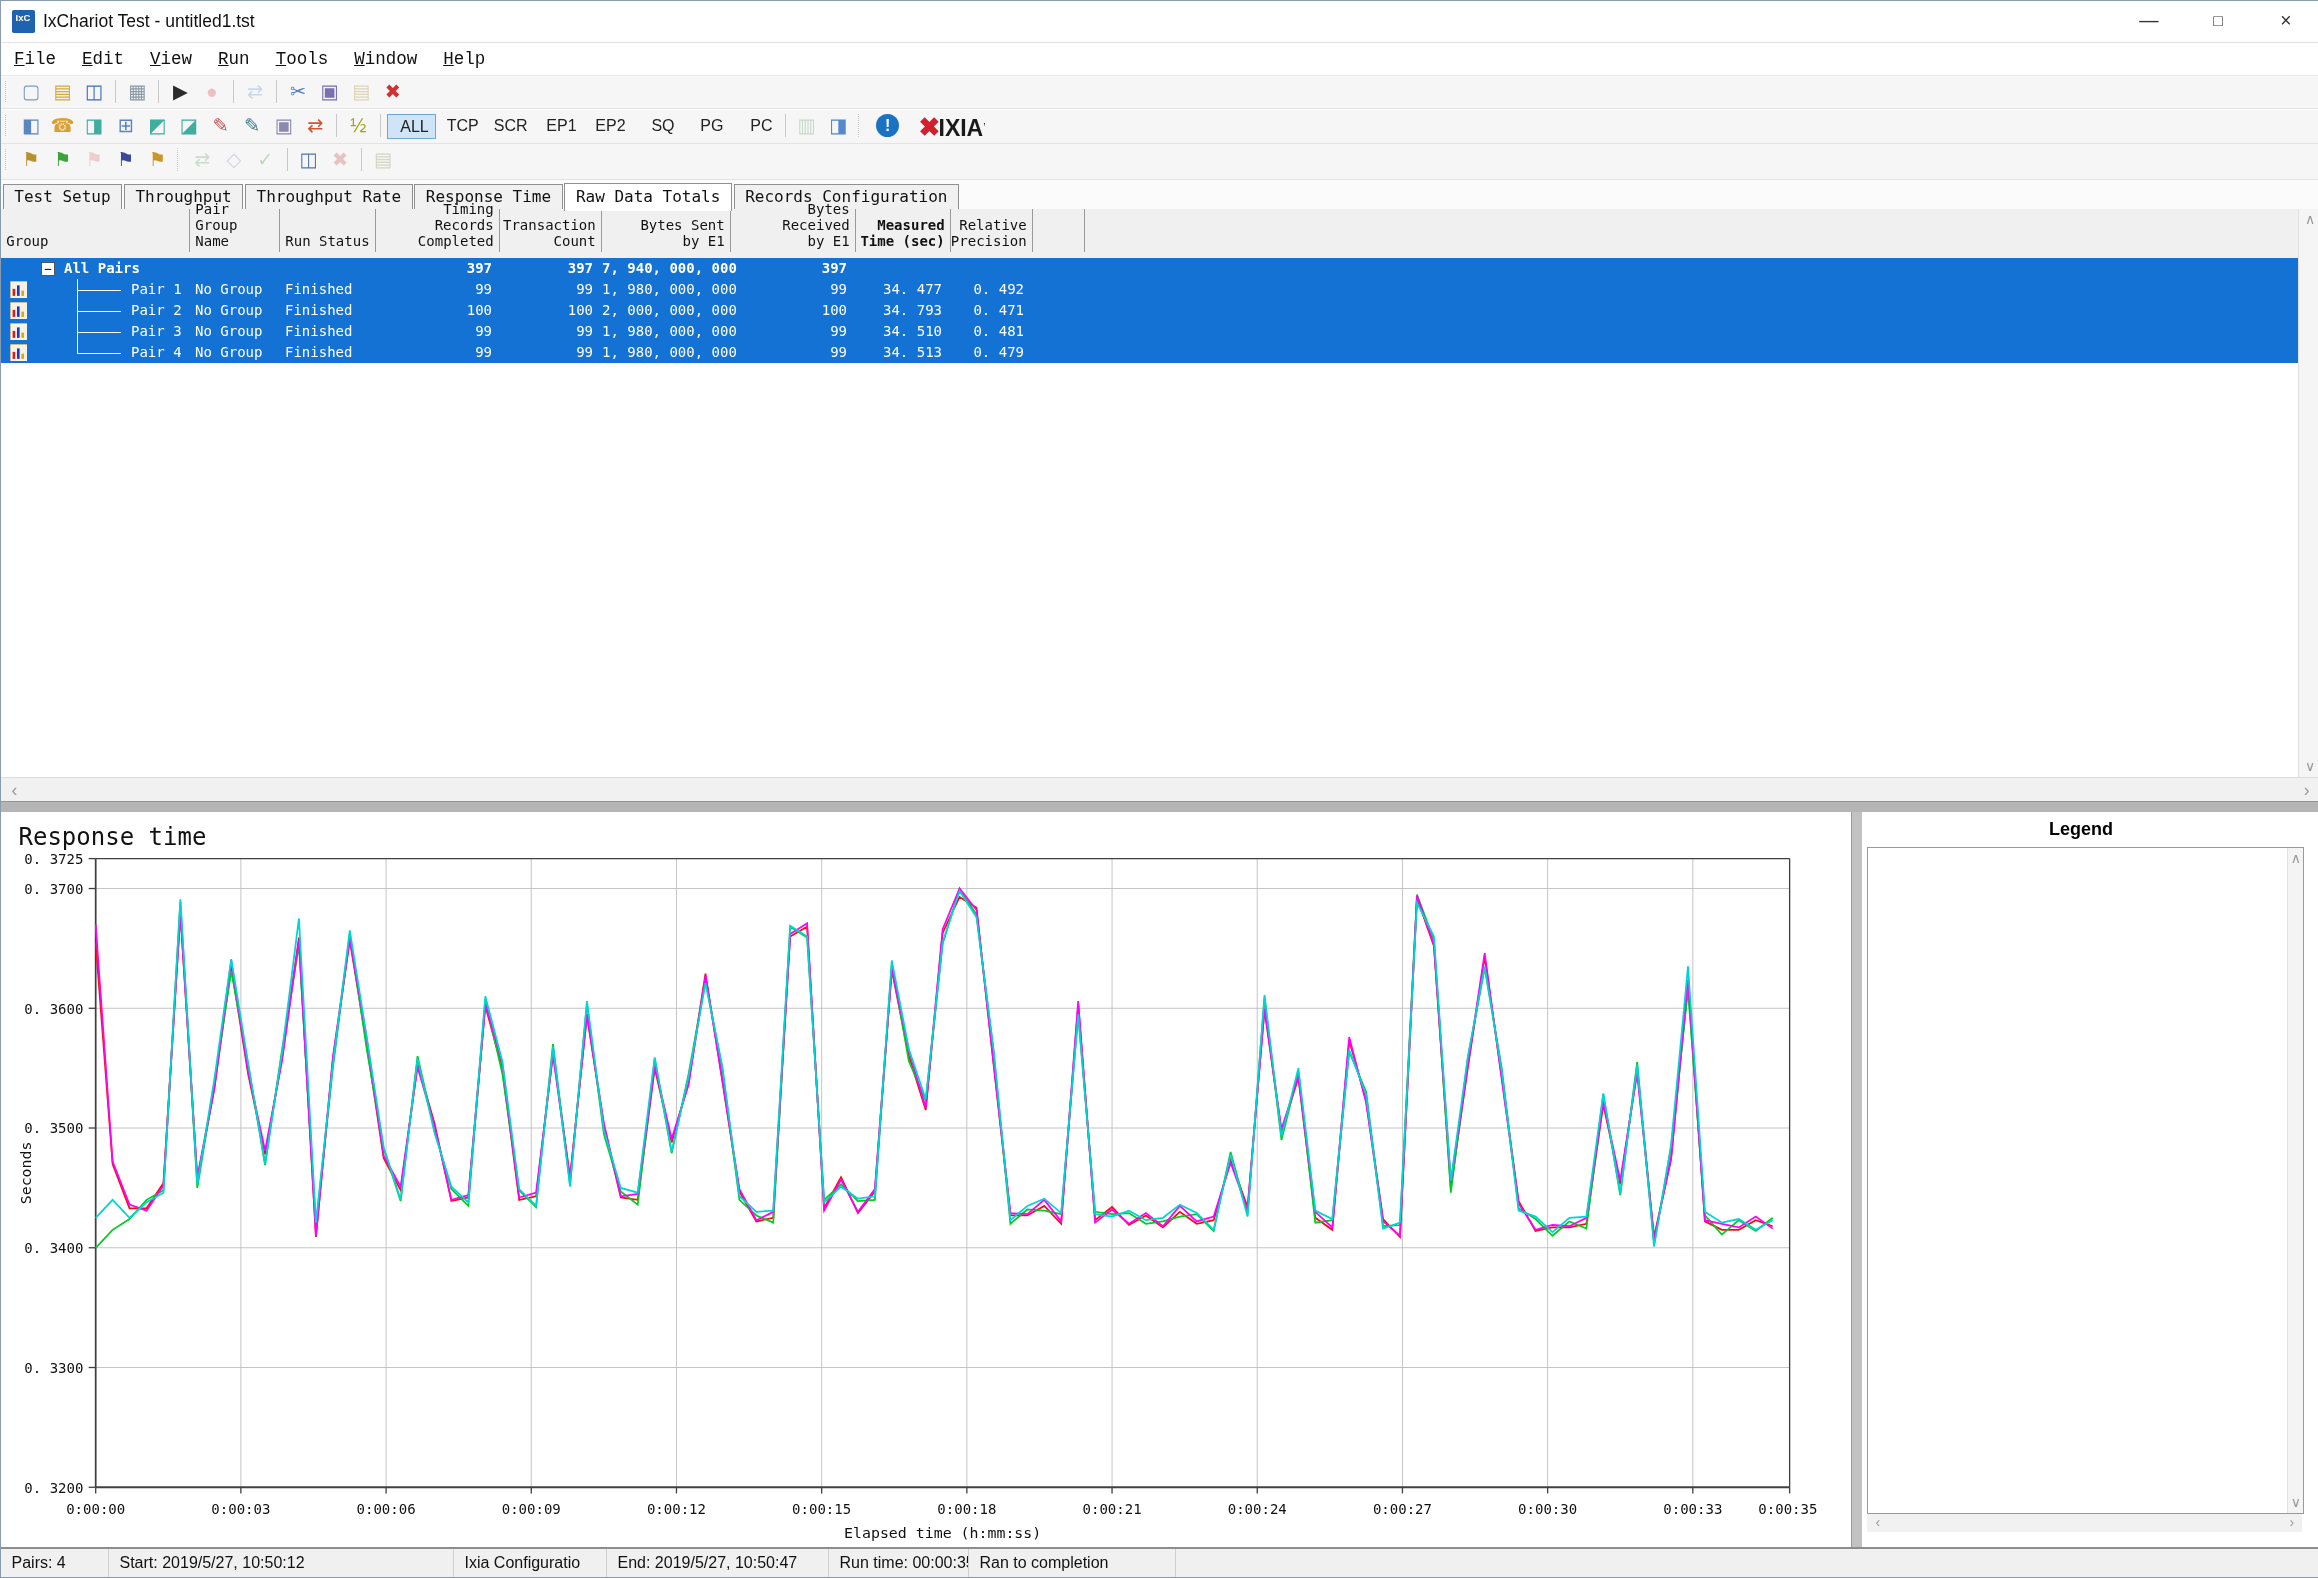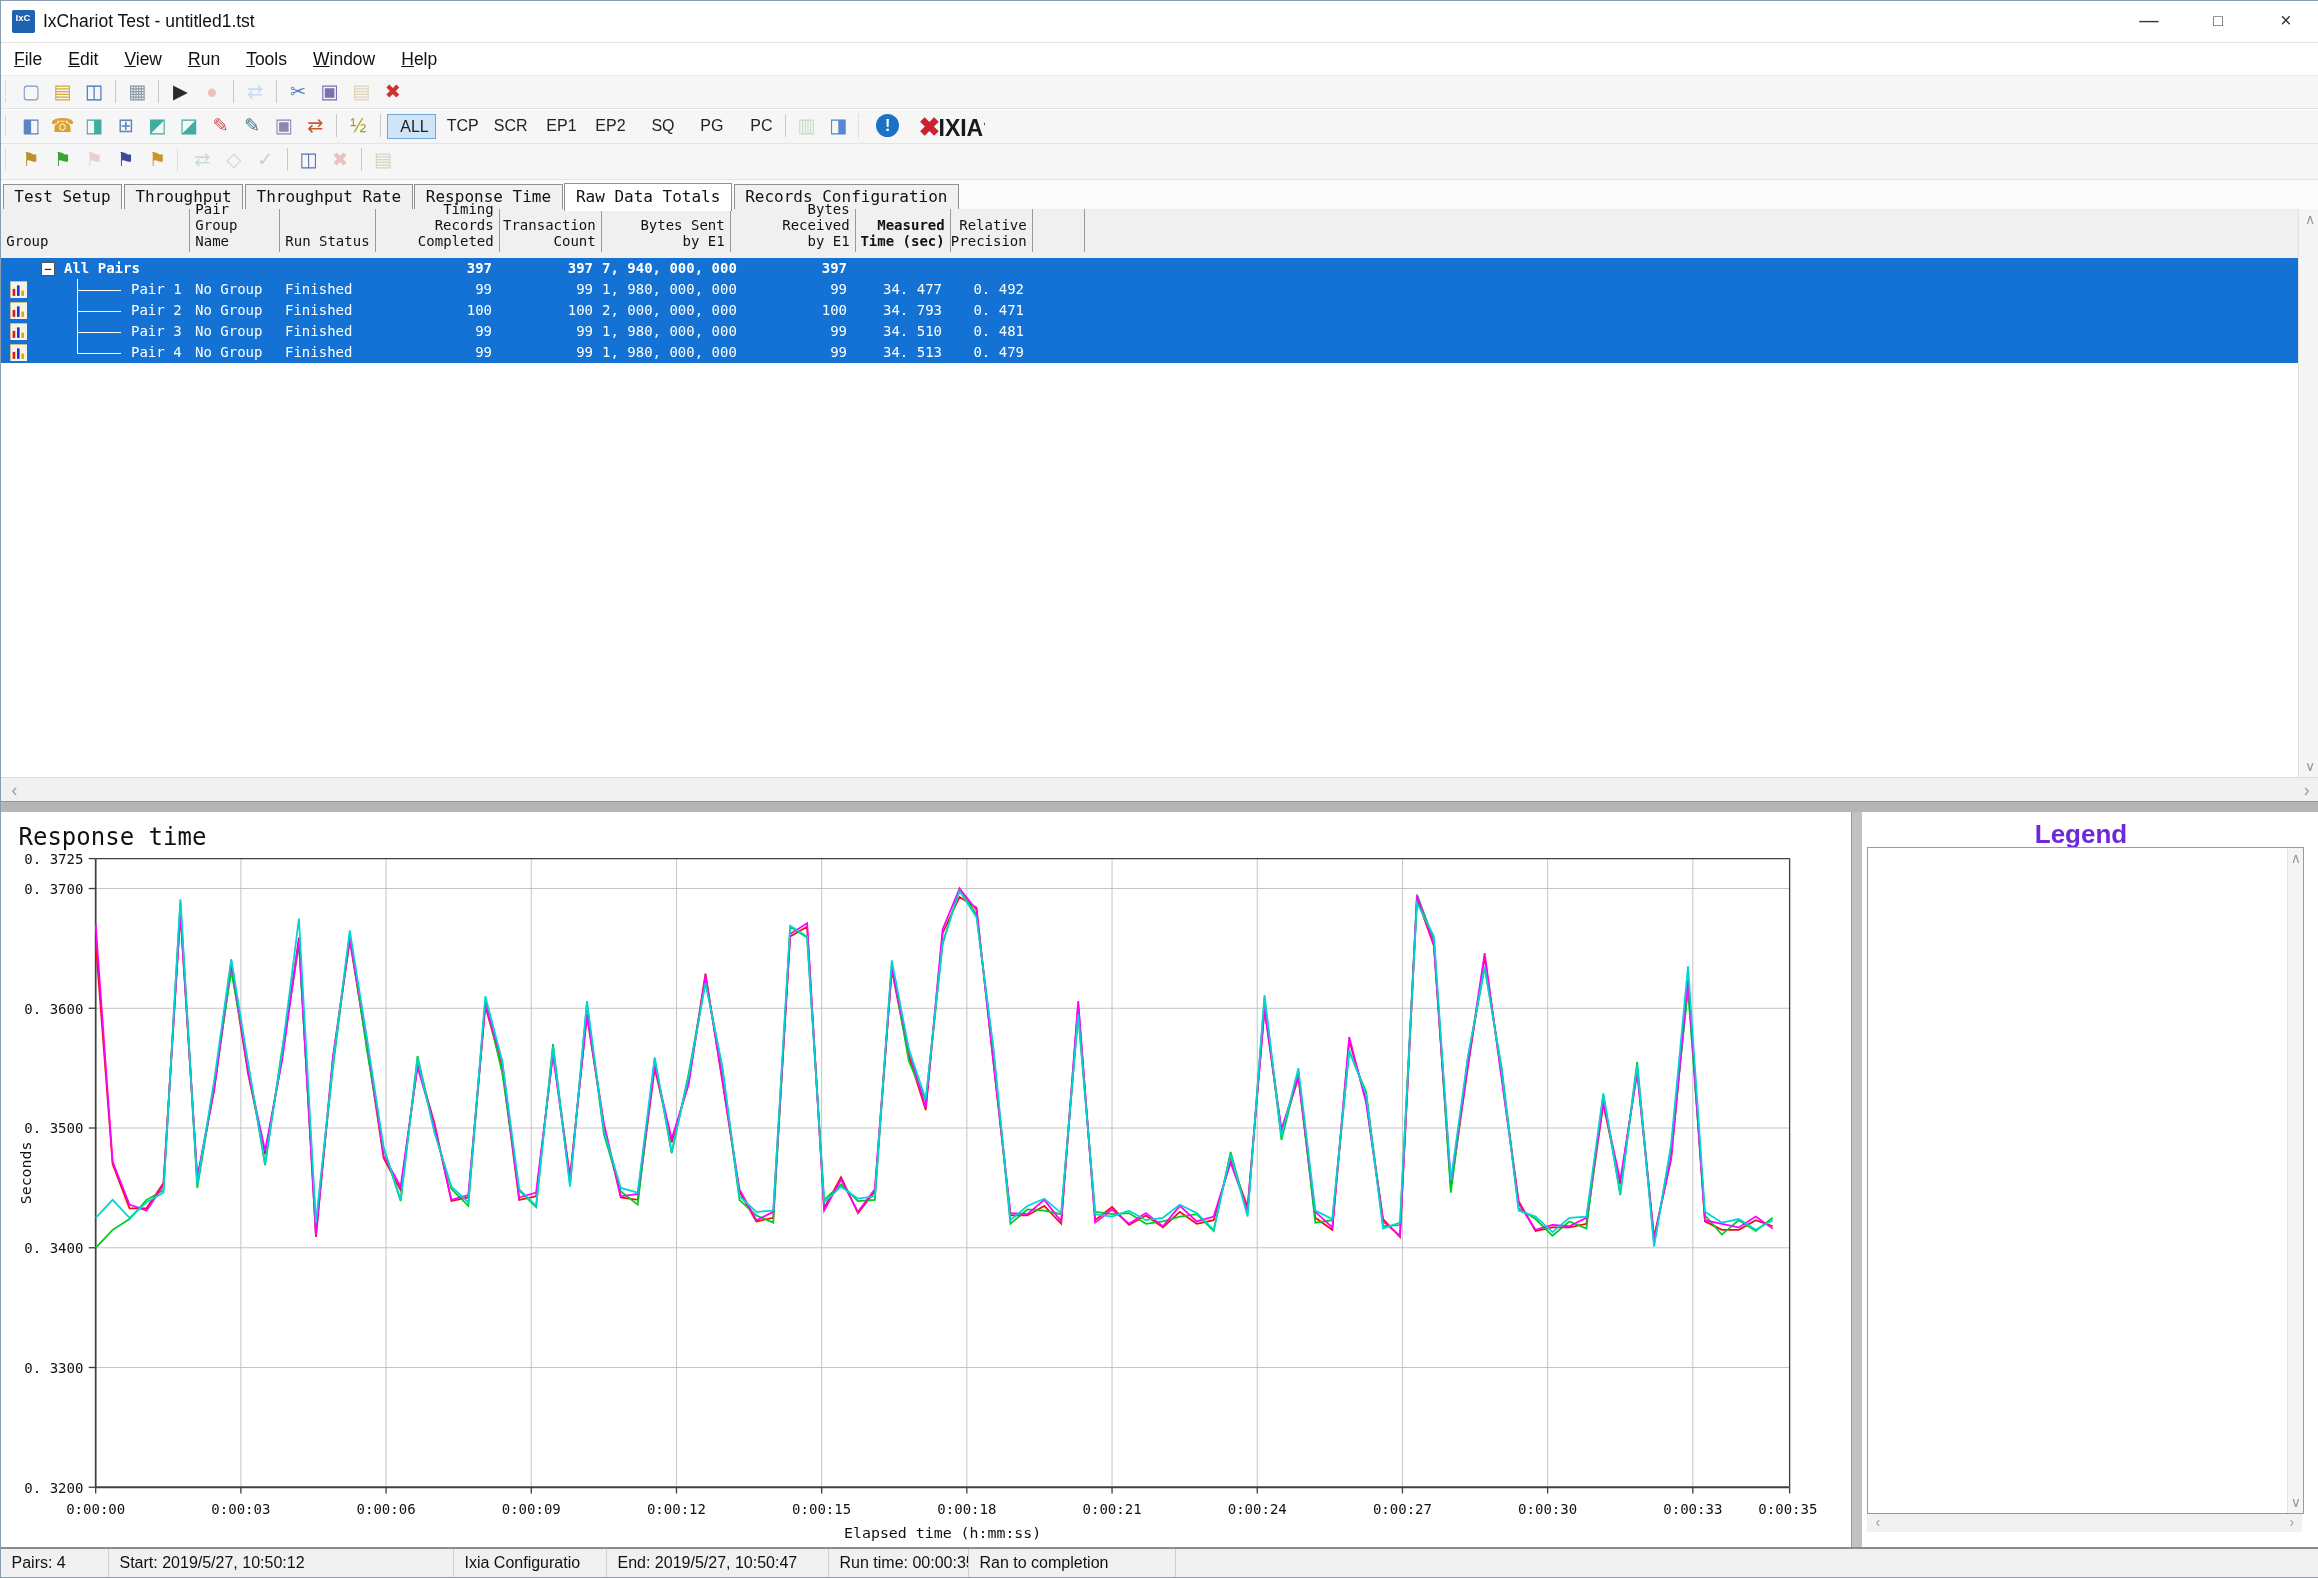--- a/index.html
+++ b/index.html
@@ -7,21 +7,21 @@
        font-family:"Liberation Sans",sans-serif;overflow:hidden;
        border:0.9px solid #8a9ab0;box-sizing:border-box;}
   
   #titlebar{position:absolute;left:0;top:0;width:2319px;height:41px;background:#ffffff;border-bottom:0.9px solid #e2e2e2;}
   #appicon{position:absolute;left:10.5px;top:8.8px;width:23px;height:23px;background:#1e63b0;border-radius:1.8px;
            color:#fff;font-size:9.6px;line-height:16px;text-align:center;font-weight:bold;}
   #wintitle{position:absolute;left:42px;top:0;height:41px;line-height:41px;font-size:17.5px;color:#111;}
   .winctl{position:absolute;top:0;width:68px;height:40px;text-align:center;line-height:40px;font-size:19.3px;color:#333;}
   
   #menubar{position:absolute;left:0;top:42px;width:2319px;height:32px;background:#ffffff;border-bottom:0.9px solid #ececec;}
-  .menu-item{display:inline-block;padding:0 13px;font-size:17.5px;line-height:32px;color:#111;}
+  .menu-item{display:inline-block;padding:0 13px;font-size:17.5px;line-height:32px;color:#111;font-family:Liberation Mono, monospace;}
   
   .toolbar{position:absolute;left:0;width:2319px;background:#f6f6f6;border-bottom:0.9px solid #e3e3e3;}
   #tb1{top:75px;height:32px;}
   #tb2{top:109px;height:33px;}
   #tb3{top:143px;height:35px;}
   .grip{display:inline-block;width:5.3px;height:21px;margin:5.3px 3.5px 0 4.4px;border-left:1.8px dotted #c3c3c3;vertical-align:top;}
   .tbtn{display:inline-block;width:28px;height:26px;margin:2.6px 1.8px 0 1.8px;text-align:center;line-height:26px;
         font-size:19.3px;vertical-align:top;}
   .tbtn.dis{opacity:.75;}
   .tsep{display:inline-block;width:0.9px;height:23px;background:#c9c9c9;margin:4.4px 5.3px 0 5.3px;vertical-align:top;}
@@ -63,21 +63,21 @@
   .varrow{position:absolute;left:0;width:22px;height:21px;color:#9a9a9a;font-size:14px;line-height:21px;text-align:center;}
   #splitter{position:absolute;left:0;top:800px;width:2319px;height:11.4px;background:#b5b5b5;border-top:0.9px solid #949494;border-bottom:0.9px solid #8c8c8c;}
   #vsplitter{position:absolute;left:1850px;top:811px;width:10.5px;height:735px;background:#c2c2c2;border-left:0.9px solid #9a9a9a;border-right:0.9px solid #9a9a9a;}
   #bottomline{position:absolute;left:0;top:1546px;width:2319px;height:1.8px;background:#8c8c8c;}
   
   #chartpanel{position:absolute;left:0;top:811px;width:1850px;height:735px;background:#ffffff;}
   #charttitle{position:absolute;left:17.5px;top:10.5px;font-family:"DejaVu Sans Mono",monospace;font-size:24px;color:#111;}
   #chartsvg{position:absolute;left:0;top:0;}
   
   #legendpanel{position:absolute;left:1861px;top:811px;width:458px;height:735px;background:#ffffff;}
-  #legendtitle{position:absolute;left:0;top:7px;width:438px;text-align:center;font-size:26px;font-weight:bold;color:#6d28d9;}
+  #legendtitle{position:absolute;left:0;top:7px;width:438px;text-align:center;font-size:18px;font-weight:bold;color:#000000;}
   #legendbox{position:absolute;left:5.3px;top:35px;width:435px;height:665px;border:0.9px solid #9a9a9a;background:#fff;}
   .lentry{position:relative;height:15px;line-height:15px;font-family:"DejaVu Sans Mono",monospace;font-size:14px;white-space:pre;}
   .ldash{display:inline-block;width:26px;height:1.8px;margin:0 7px 3.5px 8.8px;vertical-align:middle;}
   #lvscroll{position:absolute;right:0;top:0;width:15px;height:100%;background:#f4f4f4;border-left:0.9px solid #e2e2e2;}
   #lhscroll{position:absolute;left:5.3px;top:702px;width:435px;height:17.5px;background:#f1f1f1;}
   .lharrow{position:absolute;top:0;width:17.5px;height:17.5px;color:#9a9a9a;font-size:14px;line-height:17.5px;text-align:center;}
   
   #statusbar{position:absolute;left:0;top:1548px;width:2319px;height:31px;background:#f0f0f0;border-bottom:2.6px solid #3f73b5;box-sizing:border-box;}
   .scell{position:absolute;top:0;height:28px;line-height:28px;font-size:16px;color:#111;padding-left:10.5px;
          border-right:0.9px solid #cfcfcf;box-sizing:border-box;white-space:nowrap;overflow:hidden;}

